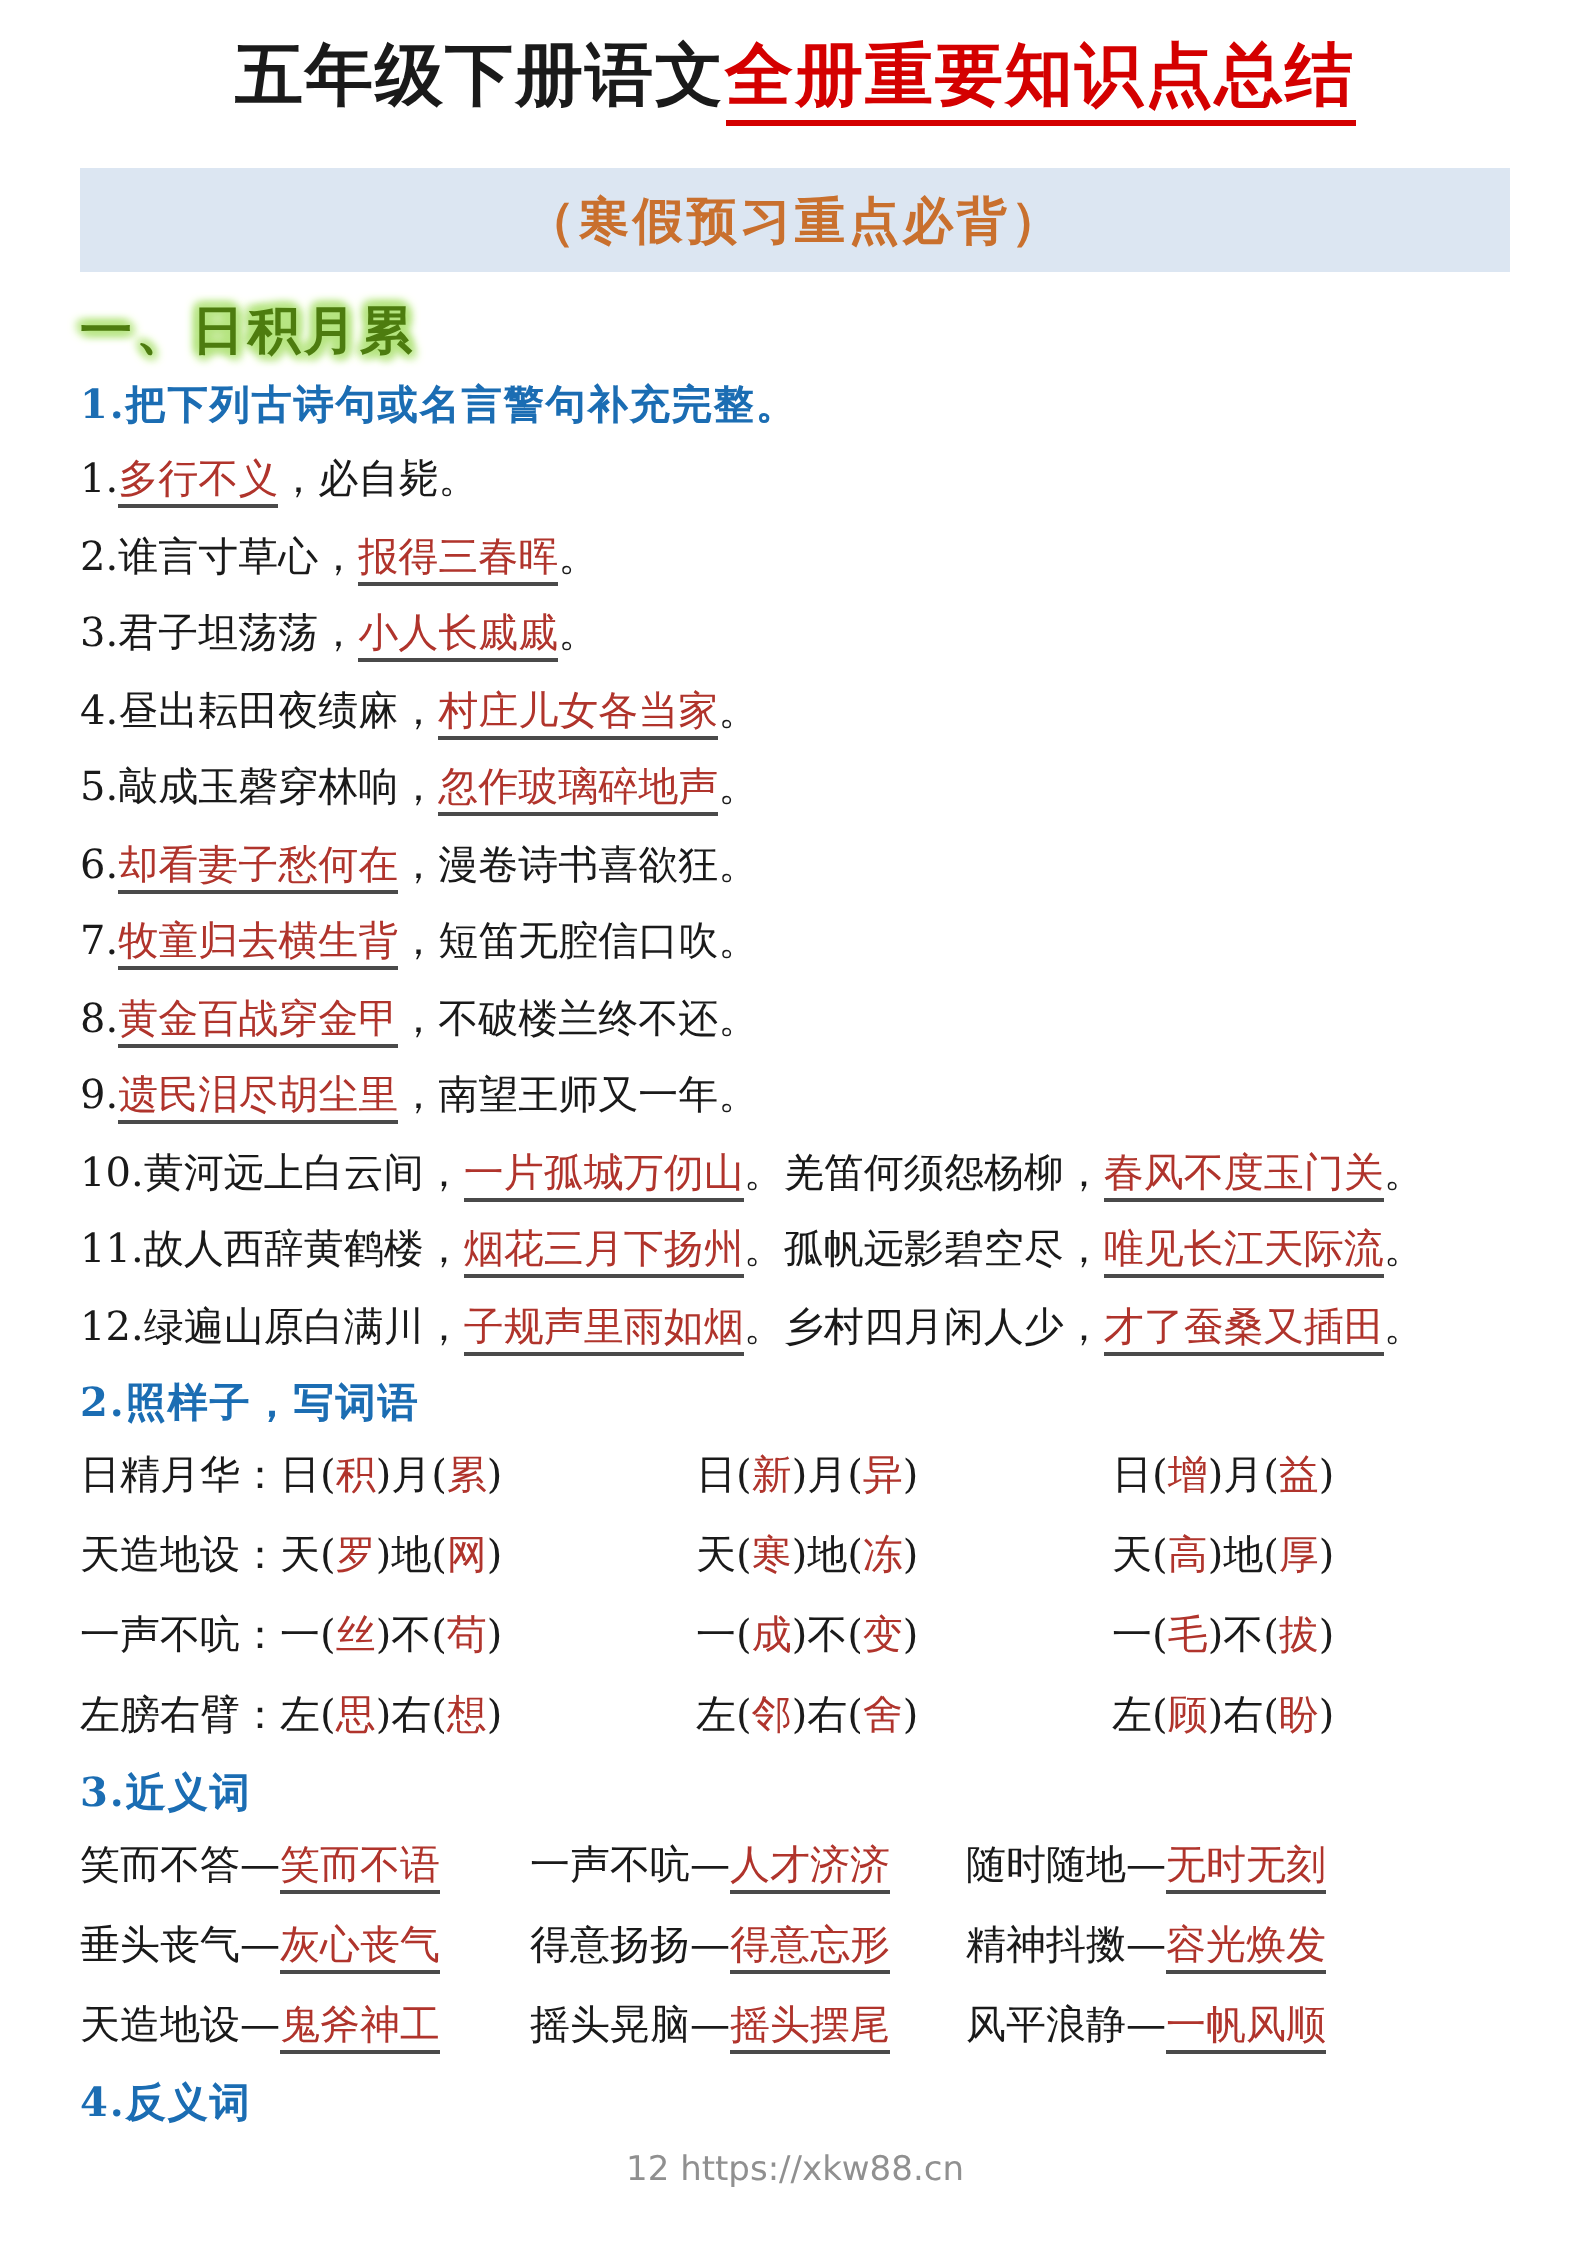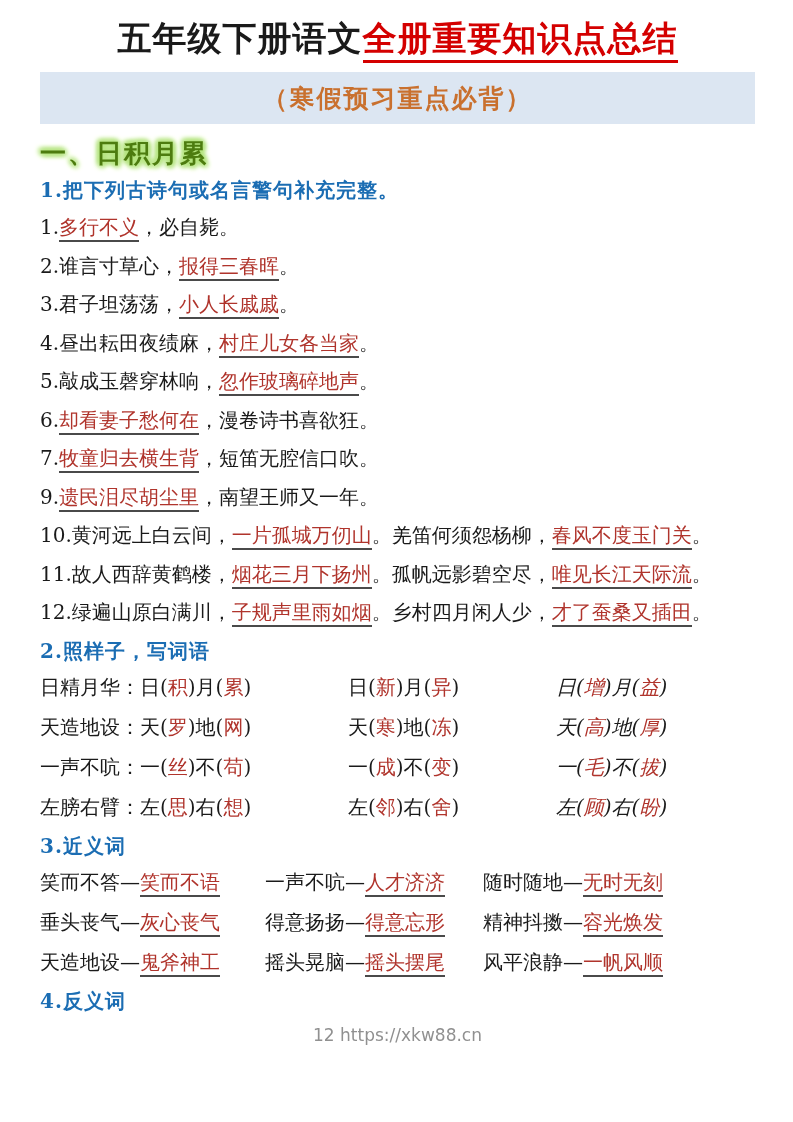--- a/index.html
+++ b/index.html
@@ -17,42 +17,42 @@
   body{
     background:#ffffff;
     font-family:"DejaVu Serif","Liberation Serif",serif;
     color:#1a1a1a;
   }
   .page{width:793px;height:1122px;padding:16px 38px 0 40px;}
   
   .title{text-align:center;font-size:34px;font-weight:bold;letter-spacing:1px;line-height:1.3;}
   .title .t-red{color:var(--title_red);border-bottom:3px solid var(--title_red);padding-bottom:2px;}
   
-  .band{margin-top:12px;background:var(--band_blue);height:52px;display:flex;align-items:center;justify-content:center;}
+  .band{margin-top:24px;background:var(--band_blue);height:52px;display:flex;align-items:center;justify-content:center;}
   .band .sub{color:var(--subtitle_orange);font-size:25px;font-weight:bold;letter-spacing:2px;}
   
   .h-green{
     margin-top:12px;font-size:26px;font-weight:bold;color:#4d7c0f;
     text-shadow:2px 0 5px var(--highlight_green),-2px 0 5px var(--highlight_green),
                 0 2px 5px var(--highlight_green),0 -2px 5px var(--highlight_green),
                 2px 2px 5px var(--highlight_green),-2px -2px 5px var(--highlight_green);
     letter-spacing:2px;
   }
   .h-blue{margin-top:6px;font-size:20px;font-weight:bold;color:var(--heading_blue);letter-spacing:1px;}
   
   .poems{margin-top:4px;}
   .poem{font-size:20px;line-height:38.5px;white-space:nowrap;}
   .ans{color:var(--answer_red);border-bottom:2px solid var(--underline_dark);padding-bottom:1px;}
   .redc{color:var(--answer_red);}
   
   .wrows{margin-top:2px;}
   .wrow{display:flex;font-size:20px;line-height:40px;}
   .wrow .c0{width:308px;}
   .wrow .c1{width:208px;}
-  .wrow .c2{flex:1;font-style:italic;}
+  .wrow .c2{flex:1;}
   
   .srows{margin-top:2px;}
   .srow{display:flex;font-size:20px;line-height:40px;}
   .srow .c0{width:225px;}
   .srow .c1{width:218px;}
   .srow .c2{flex:1;}
   
   .footer{margin-top:10px;text-align:center;font-size:17px;color:var(--footer_gray);
           font-family:"DejaVu Sans","Liberation Sans",sans-serif;}
 </style>
@@ -71,20 +71,21 @@
   <div class="h-blue">1.把下列古诗句或名言警句补充完整。</div>
 
   <div class="poems">
     <div class="poem"><span>1.</span><span class="ans">多行不义</span><span>，必自毙。</span></div>
     <div class="poem"><span>2.</span><span>谁言寸草心，</span><span class="ans">报得三春晖</span><span>。</span></div>
     <div class="poem"><span>3.</span><span>君子坦荡荡，</span><span class="ans">小人长戚戚</span><span>。</span></div>
     <div class="poem"><span>4.</span><span>昼出耘田夜绩麻，</span><span class="ans">村庄儿女各当家</span><span>。</span></div>
     <div class="poem"><span>5.</span><span>敲成玉磬穿林响，</span><span class="ans">忽作玻璃碎地声</span><span>。</span></div>
     <div class="poem"><span>6.</span><span class="ans">却看妻子愁何在</span><span>，漫卷诗书喜欲狂。</span></div>
     <div class="poem"><span>7.</span><span class="ans">牧童归去横生背</span><span>，短笛无腔信口吹。</span></div>
+    <div class="poem"><span>8.</span><span class="ans">黄金百战穿金甲</span><span>，不破楼兰终不还。</span></div>
     <div class="poem"><span>9.</span><span class="ans">遗民泪尽胡尘里</span><span>，南望王师又一年。</span></div>
     <div class="poem"><span>10.</span><span>黄河远上白云间，</span><span class="ans">一片孤城万仞山</span><span>。羌笛何须怨杨柳，</span><span class="ans">春风不度玉门关</span><span>。</span></div>
     <div class="poem"><span>11.</span><span>故人西辞黄鹤楼，</span><span class="ans">烟花三月下扬州</span><span>。孤帆远影碧空尽，</span><span class="ans">唯见长江天际流</span><span>。</span></div>
     <div class="poem"><span>12.</span><span>绿遍山原白满川，</span><span class="ans">子规声里雨如烟</span><span>。乡村四月闲人少，</span><span class="ans">才了蚕桑又插田</span><span>。</span></div>
   </div>
 
   <div class="h-blue">2.照样子，写词语</div>
   <div class="wrows">
     <div class="wrow">
       <span class="c0"><span>日精月华：日(</span><span class="redc">积</span><span>)月(</span><span class="redc">累</span><span>)</span></span>

